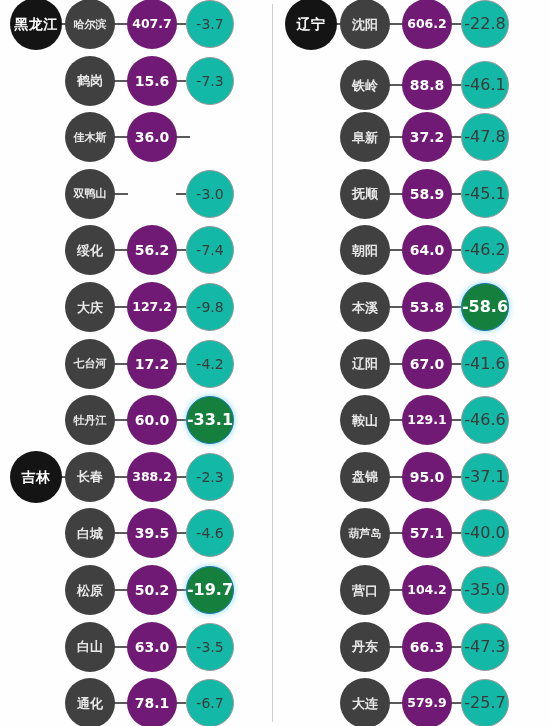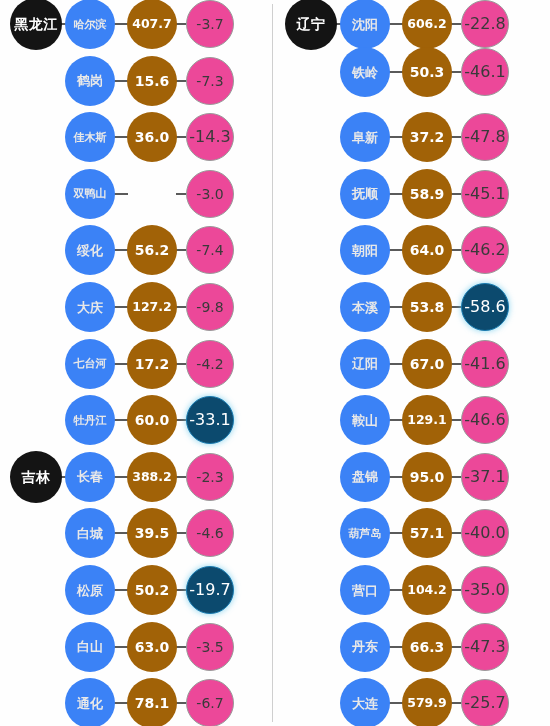--- a/index.html
+++ b/index.html
@@ -88,55 +88,55 @@
     font-size: 14px;
     font-weight: bold;
     letter-spacing: 0.5px;
   }
 
   .bubble-city {
     left: 65px;
     width: 50px;
     height: 50px;
     margin-top: -25px;
-    background: #3b82f6;
+    background: #404040;
     color: #e8e8e8;
     font-size: 13px;
     font-weight: bold;
   }
   .bubble-city.narrow { font-size: 11px; }
 
   .bubble-value {
     left: 127px;
     width: 50px;
     height: 50px;
     margin-top: -25px;
-    background: #a16207;
+    background: #701a75;
     color: #ffffff;
     font-size: 14px;
     font-weight: bold;
   }
   .bubble-value.wide { font-size: 12.5px; }
 
   .bubble-change {
     left: 186px;
     width: 48px;
     height: 48px;
     margin-top: -24px;
-    background: #ec4899;
+    background: #14b8a6;
     border: 1.5px solid #9a9a9a;
     color: #3a3a3a;
     font-size: 14px;
   }
 
   .bubble-change.highlight {
-    background: #0c4a6e;
+    background: #15803d;
     border-color: #1a7bb0;
     color: #ffffff;
-    font-weight: normal;
+    font-weight: bold;
     box-shadow: 0 0 6px rgba(100, 200, 235, 0.75);
   }
 
   .bubble-change.wide { font-size: 16px; }
 </style>
 </head>
 <body>
 
 <div class="infographic">
 
@@ -157,21 +157,20 @@
         <div class="connector c-city"></div>
         <div class="bubble bubble-value">15.6</div>
         <div class="connector c-val"></div>
         <div class="bubble bubble-change">-7.3</div>
       </div>
       <div class="row" style="top: 111.2px;">
         <div class="bubble bubble-city narrow">佳木斯</div>
         <div class="connector c-city"></div>
         <div class="bubble bubble-value">36.0</div>
         <div class="connector c-val"></div>
-        <div class="bubble bubble-change wide">-14.3</div>
       </div>
       <div class="row" style="top: 167.8px;">
         <div class="bubble bubble-city narrow">双鸭山</div>
         <div class="connector c-city"></div>
         <div class="connector c-val"></div>
         <div class="bubble bubble-change">-3.0</div>
       </div>
       <div class="row" style="top: 224.4px;">
         <div class="bubble bubble-city">绥化</div>
         <div class="connector c-city"></div>
@@ -241,24 +240,24 @@
   <div class="column right" id="right-column">
       <div class="row" style="top: -2px;">
         <div class="bubble bubble-province">辽宁</div>
         <div class="connector c-prov"></div>
         <div class="bubble bubble-city">沈阳</div>
         <div class="connector c-city"></div>
         <div class="bubble bubble-value wide">606.2</div>
         <div class="connector c-val"></div>
         <div class="bubble bubble-change wide">-22.8</div>
       </div>
-      <div class="row" style="top: 46px;">
+      <div class="row" style="top: 59px;">
         <div class="bubble bubble-city">铁岭</div>
         <div class="connector c-city"></div>
-        <div class="bubble bubble-value">50.3</div>
+        <div class="bubble bubble-value">88.8</div>
         <div class="connector c-val"></div>
         <div class="bubble bubble-change wide">-46.1</div>
       </div>
       <div class="row" style="top: 111.2px;">
         <div class="bubble bubble-city">阜新</div>
         <div class="connector c-city"></div>
         <div class="bubble bubble-value">37.2</div>
         <div class="connector c-val"></div>
         <div class="bubble bubble-change wide">-47.8</div>
       </div>

